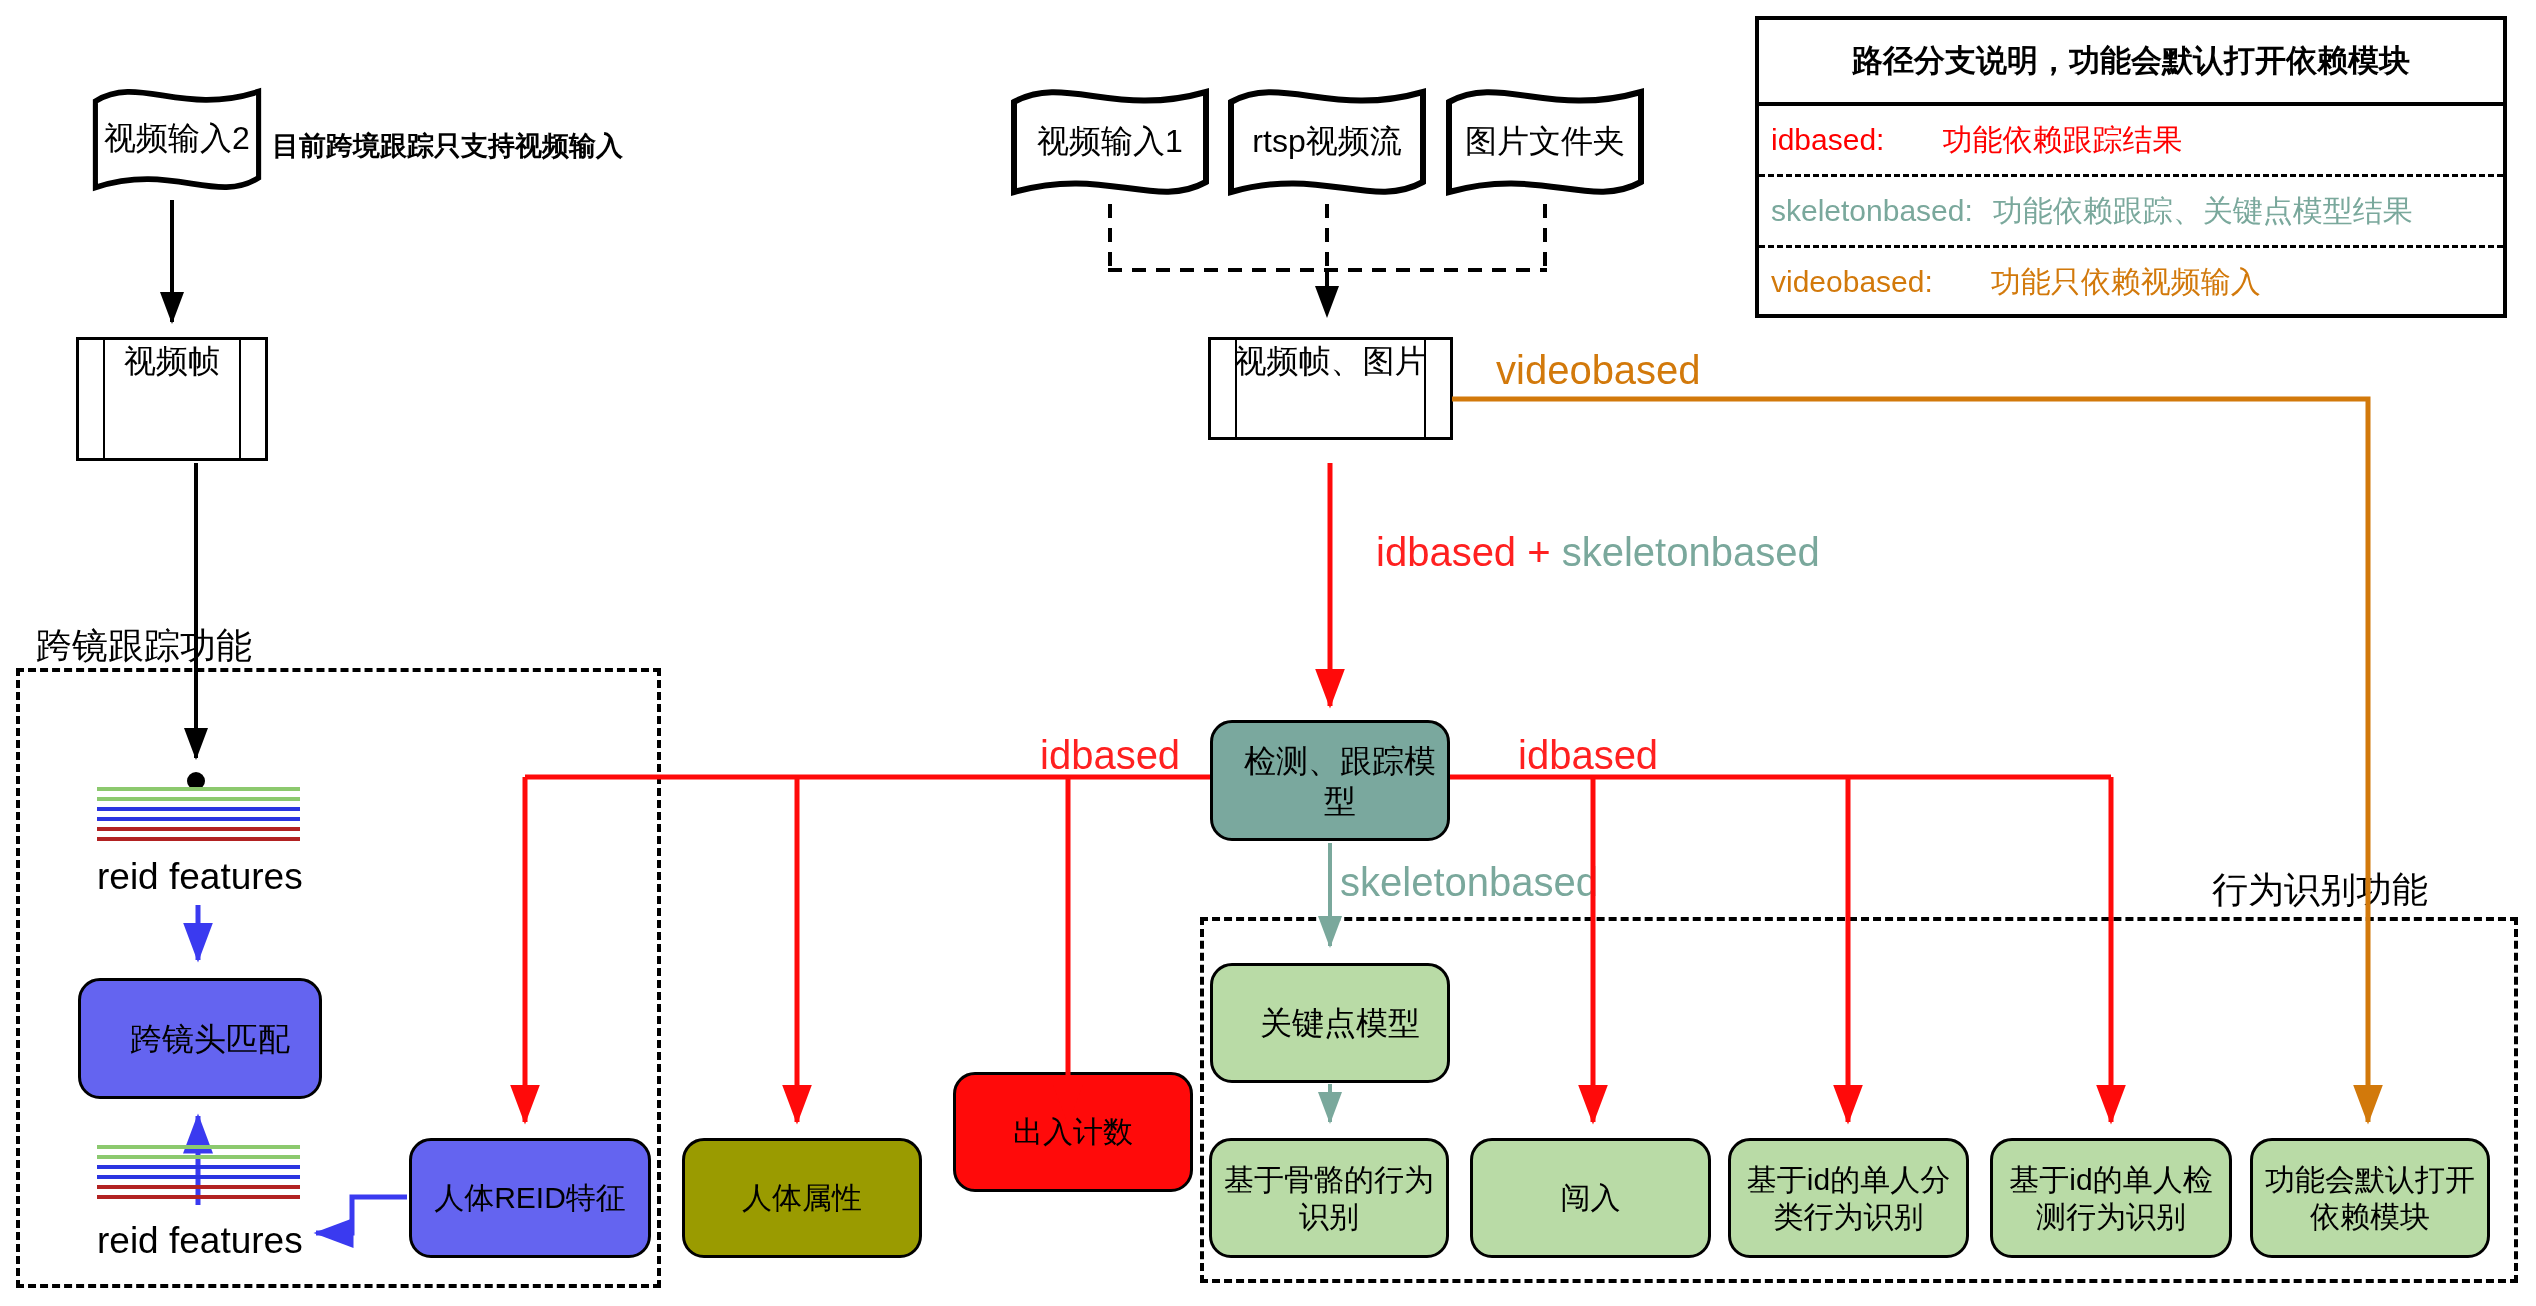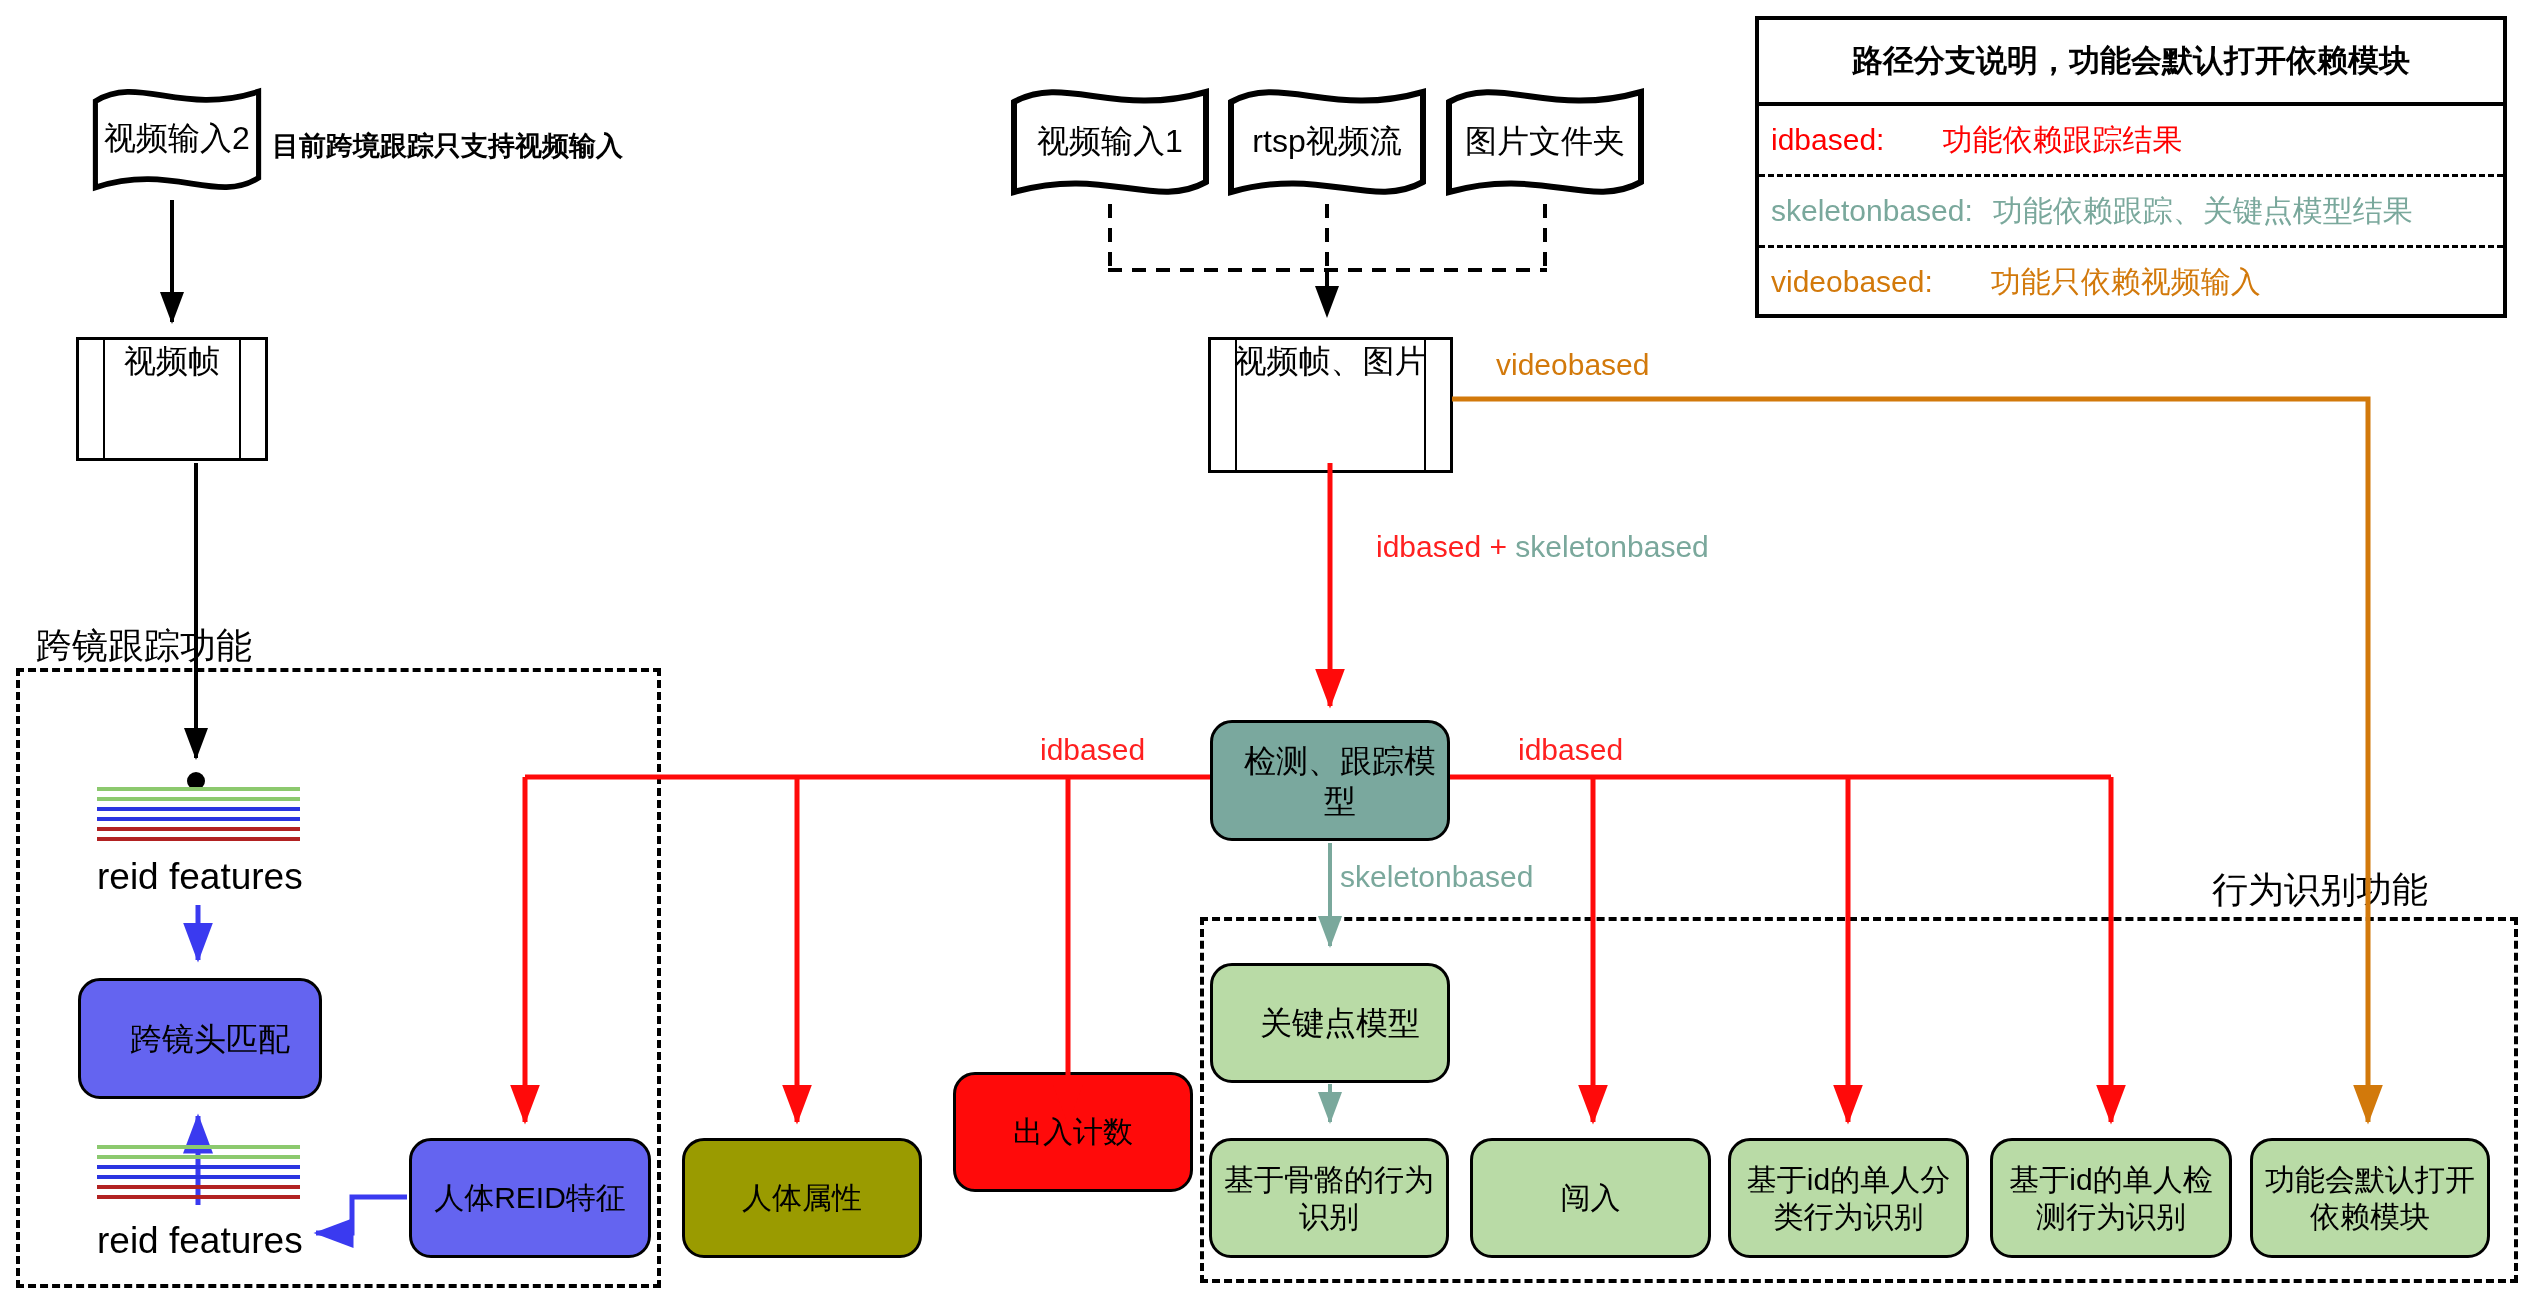--- a/index.html
+++ b/index.html
@@ -25,21 +25,21 @@
   .blue{background:#6464f0;}
   .olive{background:#9a9b00;}
   .red{background:#ff0a0a;}
   .node.big{font-size:32px;padding-left:30px;}
   
   .group{position:absolute;border:4px dashed #000;box-sizing:border-box;}
   .group-label{position:absolute;font-size:36px;white-space:nowrap;}
   
   .txt{position:absolute;white-space:nowrap;}
   .annotation{font-size:27px;font-weight:700;}
-  .edge-label{font-size:30px;}
+  .edge-label{font-size:40px;}
   .lab-red{color:#ff2020;}
   .lab-teal{color:#7aa89c;}
   .lab-orange{color:#d2790b;}
   
   #legend{position:absolute;left:1755px;top:16px;width:752px;height:302px;border:4px solid #000;box-sizing:border-box;background:#fff;}
   #legend .title{height:82px;border-bottom:4px solid #000;display:flex;align-items:center;justify-content:center;font-size:31px;font-weight:600;}
   #legend .lrow{height:68px;display:flex;align-items:center;padding-left:12px;font-size:30px;}
   #legend .lrow+.lrow{border-top:3px dashed #000;}
   #legend .lrow .desc{margin-left:20px;}
   #legend .lrow.r1 .desc,#legend .lrow.r3 .desc{margin-left:58px;}
@@ -83,21 +83,21 @@
       <path d="M4 20 C 55 -8, 105 36, 196 10 L196 100 C 145 128, 95 84, 4 110 Z" fill="#fff" stroke="#000" stroke-width="6"></path>
     </svg>
     <div class="lbl">图片文件夹</div>
   </div>
 
   <div class="txt annotation" style="left:272px;top:128px;">目前跨境跟踪只支持视频输入</div>
 
   <div class="sub" style="left:76px;top:337px;width:192px;height:124px;">
       <span>视频帧</span>
     </div>
-  <div class="sub" style="left:1208px;top:337px;width:245px;height:136px;">
+  <div class="sub" style="left:1208px;top:337px;width:245px;height:103px;">
       <span>视频帧、图片</span>
     </div>
 
   <div class="node teal big" style="left:1210px;top:720px;width:240px;height:121px;">
       <span>检测、跟踪模型</span>
     </div>
   <div class="node green big" style="left:1210px;top:963px;width:240px;height:120px;">
       <span>关键点模型</span>
     </div>
   <div class="node blue big" style="left:78px;top:978px;width:244px;height:121px;">

